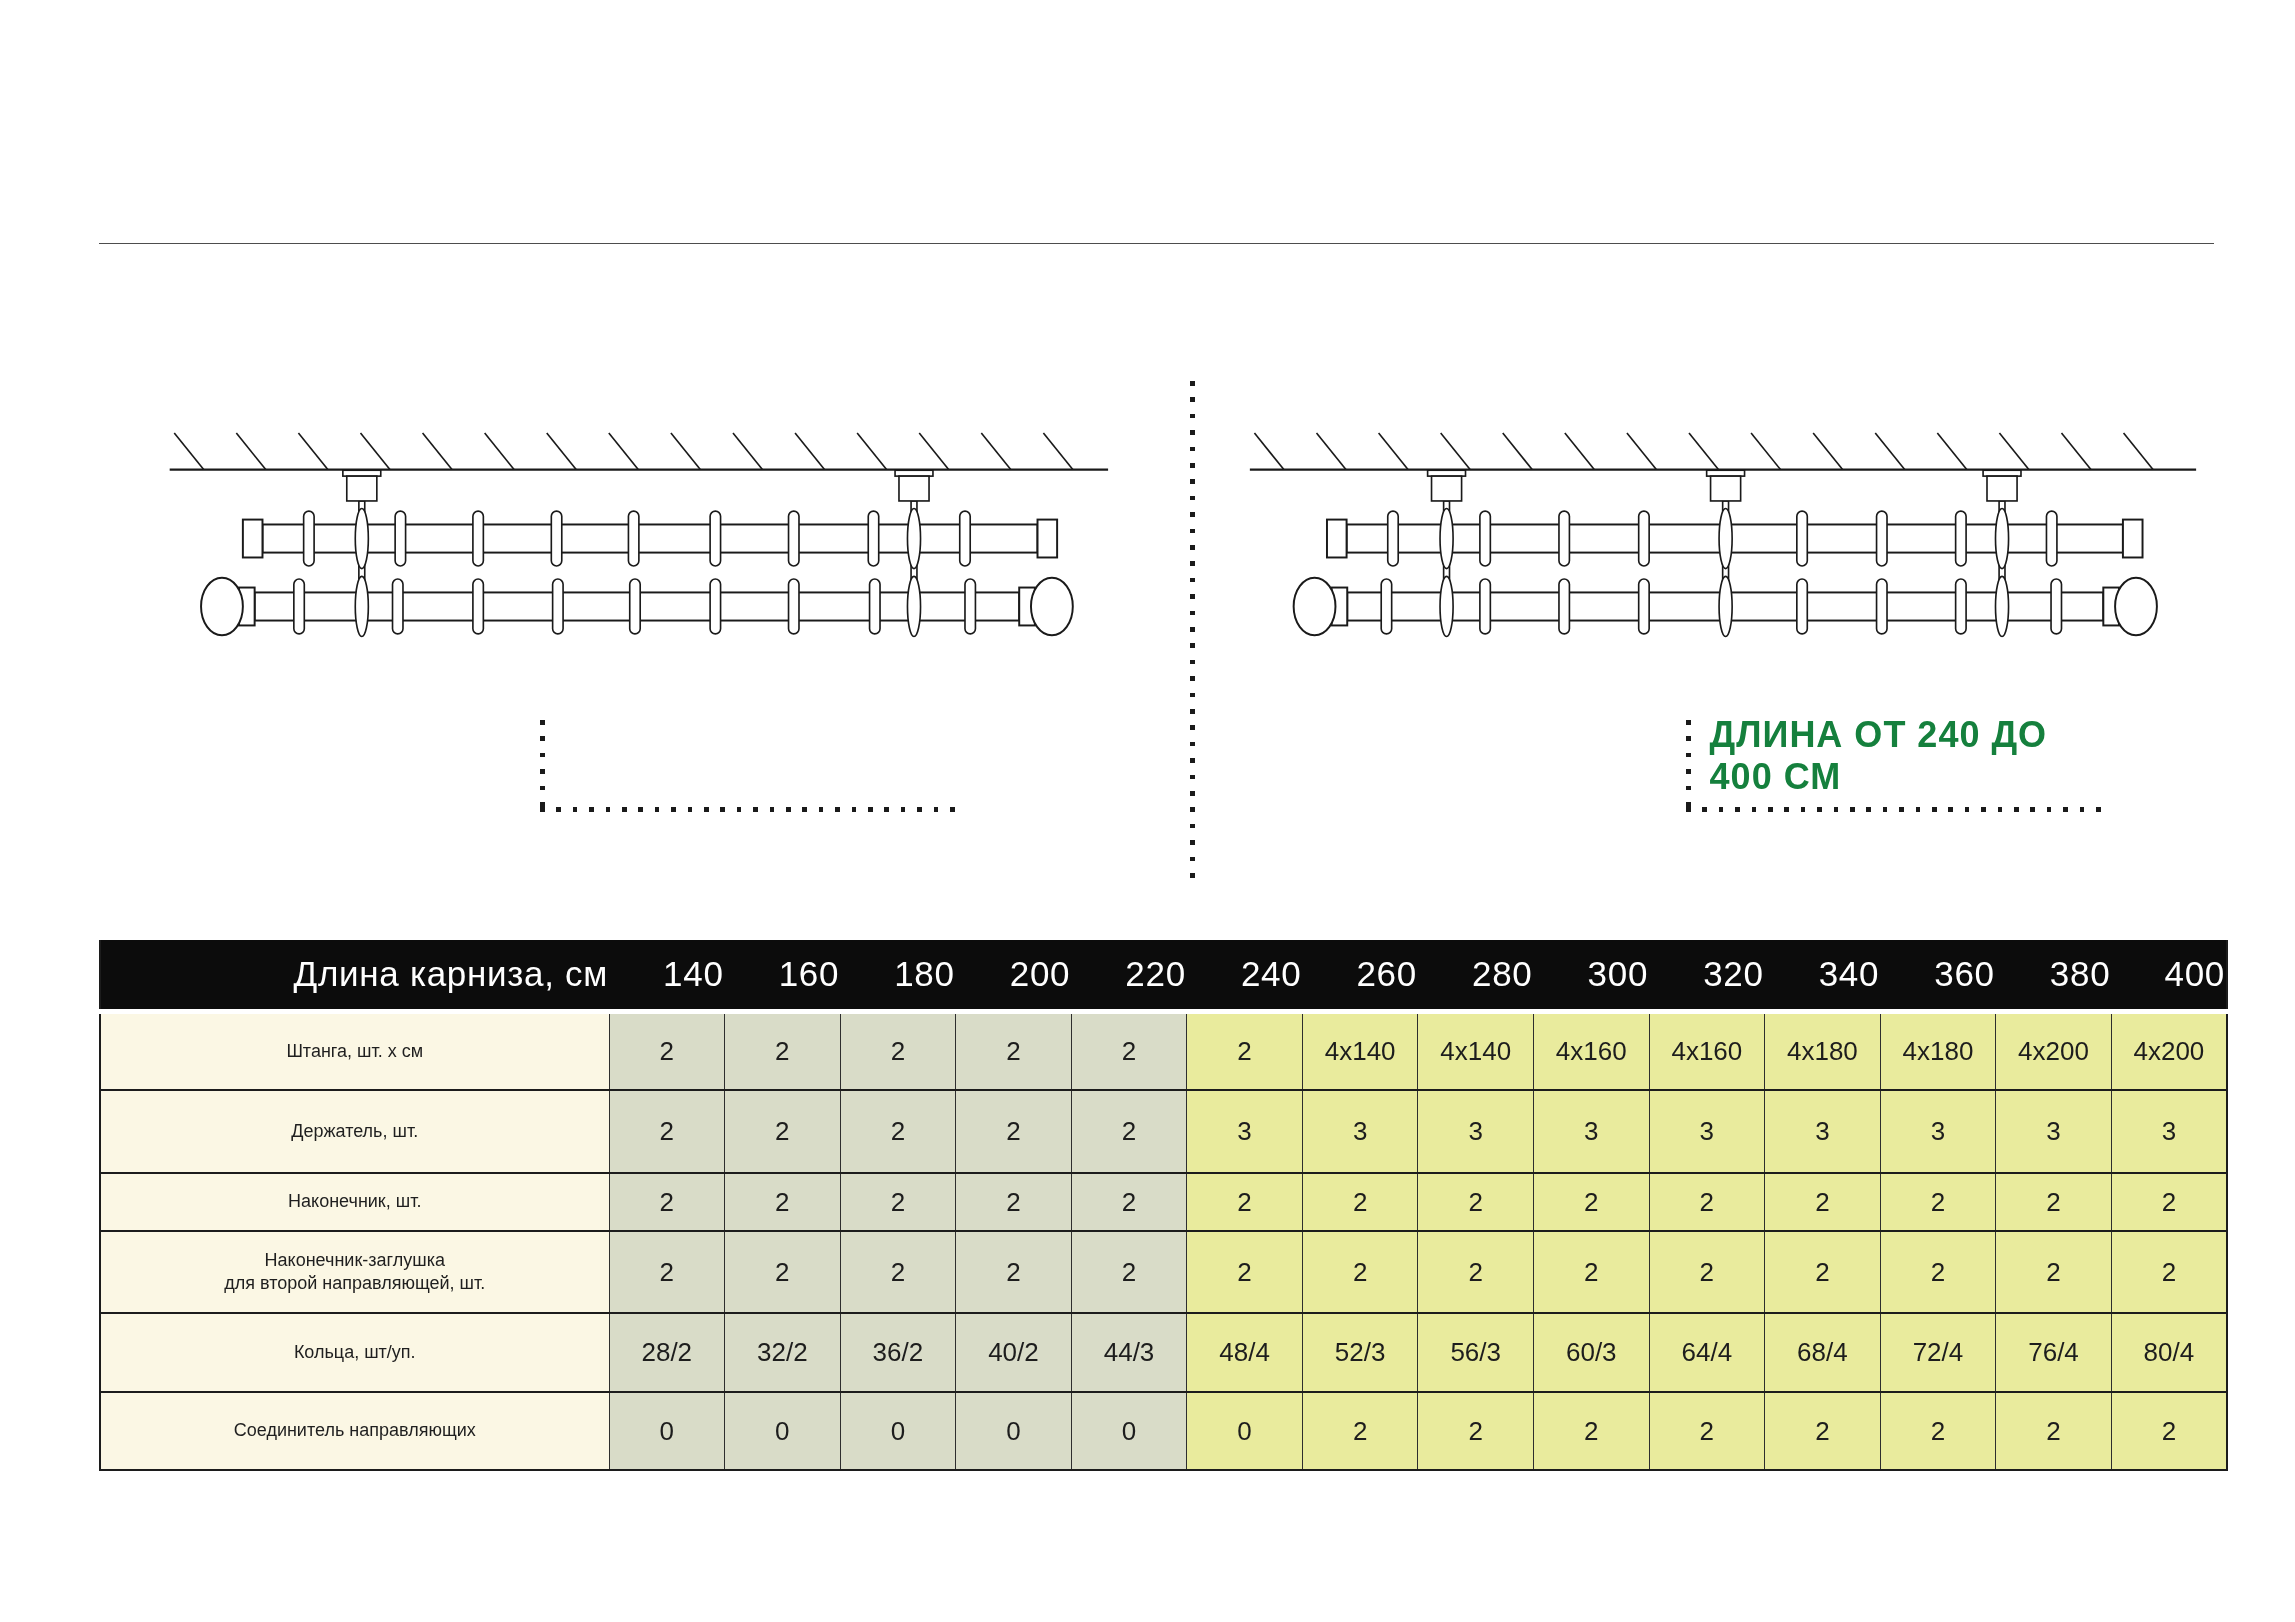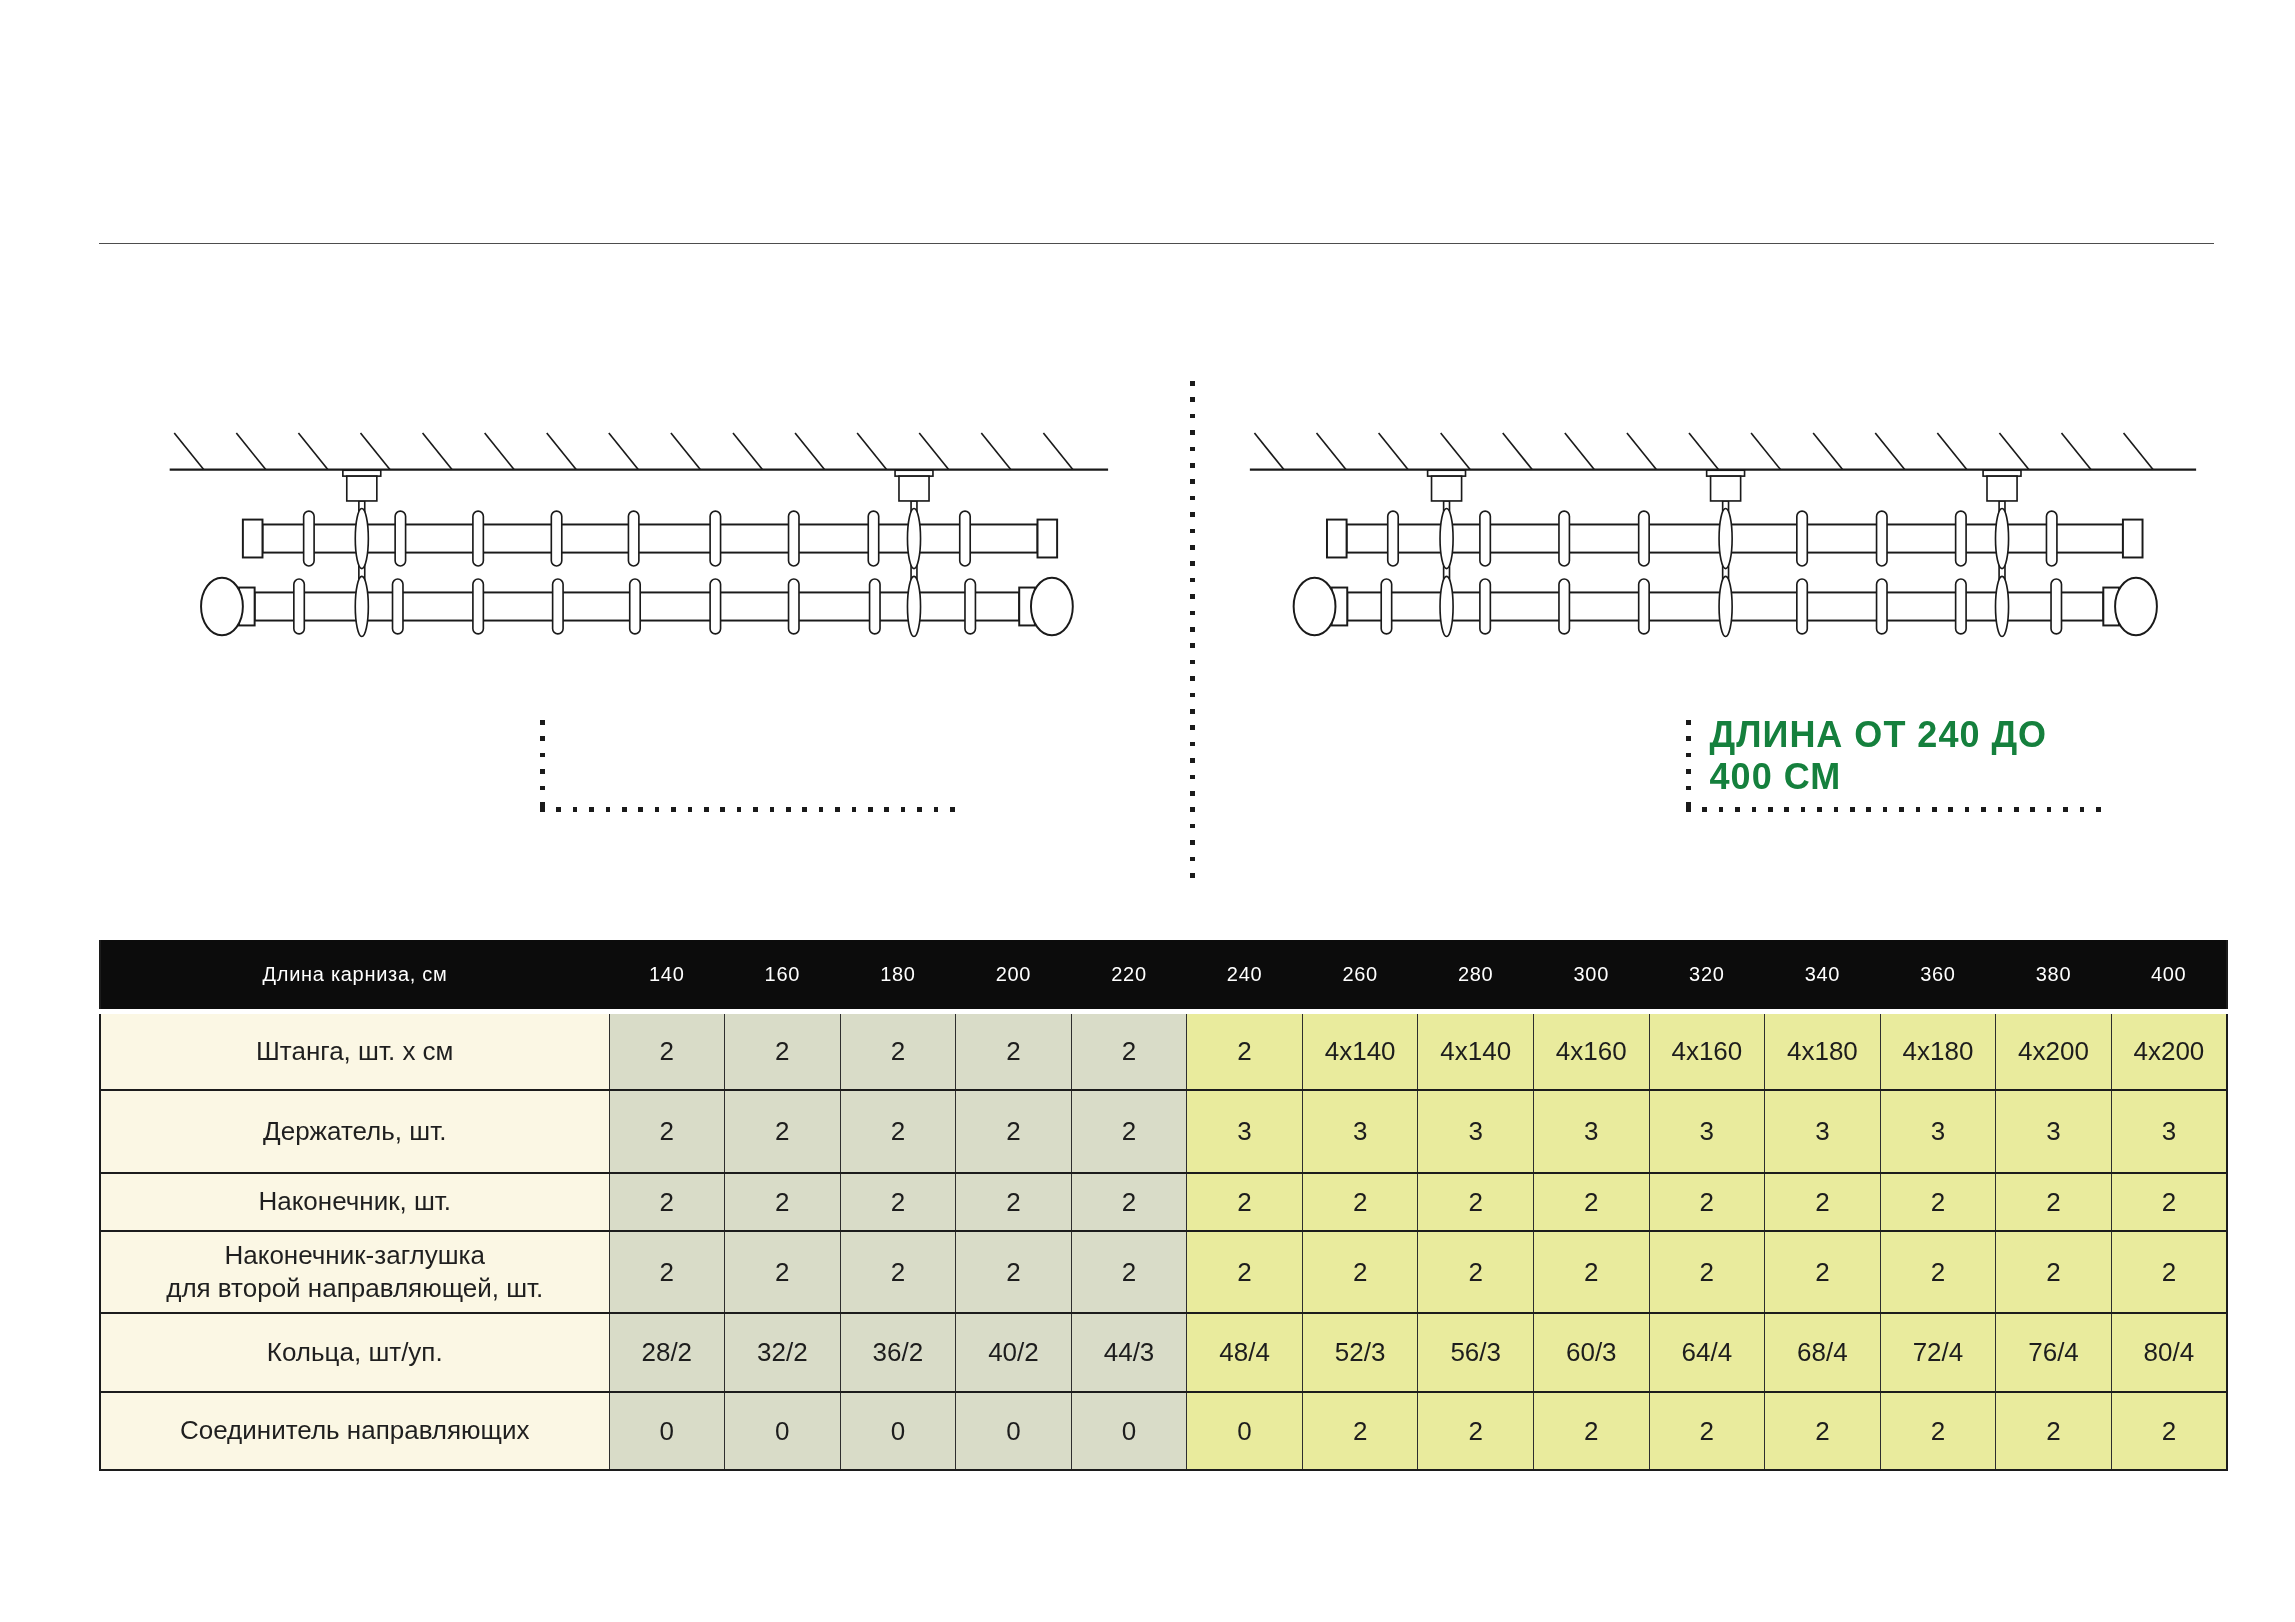--- a/index.html
+++ b/index.html
@@ -79,30 +79,31 @@
     table-layout: fixed;
     width: 2129px;
     border-left: 2px solid var(--grid, #1c1c1c);
     border-right: 2px solid var(--grid, #1c1c1c);
     border-bottom: 2.6px solid var(--grid, #1c1c1c);
   }
   table.components thead th {
     background: var(--header-bg, #0c0c0c);
     color: var(--header-text, #fff);
     font-weight: 400;
-    font-size: 20px;
+    font-size: 35px;
     letter-spacing: 0.7px;
     border-bottom: 5.2px solid #ffffff;
+    text-align: right;
   }
   table.components tbody tr + tr th,
   table.components tbody tr + tr td { border-top: 2px solid var(--grid, #1c1c1c); }
   table.components tbody th.rowlabel {
     background: var(--label-bg, #fbf7e4);
     font-weight: 400;
-    font-size: 26px;
+    font-size: 18px;
     color: #1f1f1f;
     white-space: pre-line;
     line-height: 1.28;
     text-align: center;
   }
   table.components tbody td {
     text-align: center;
     font-size: 26px;
     font-weight: 400;
     color: #1d1d1d;

